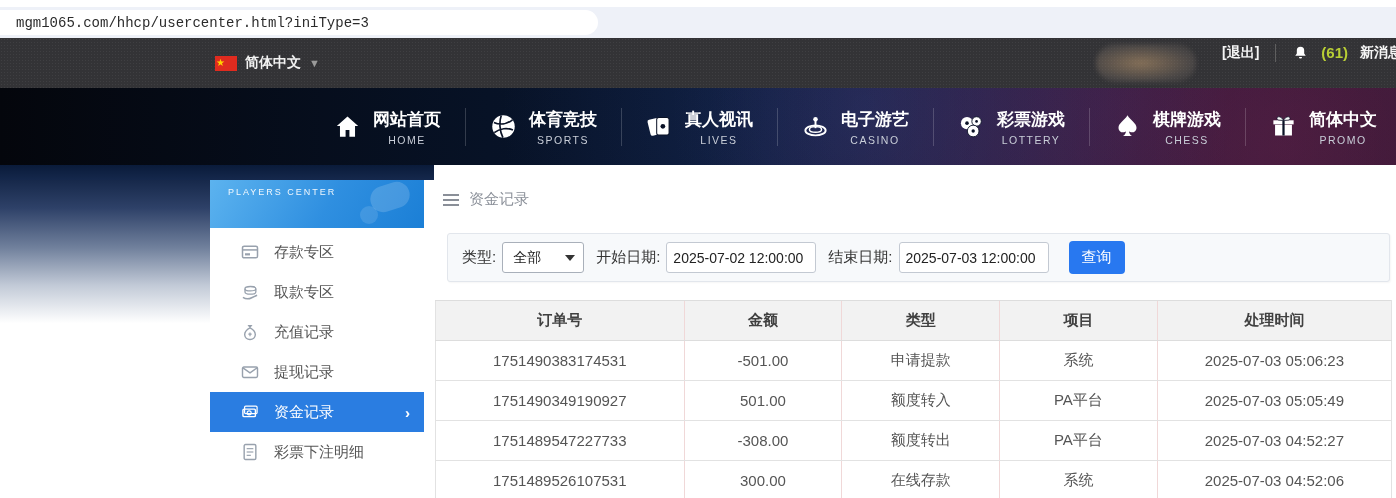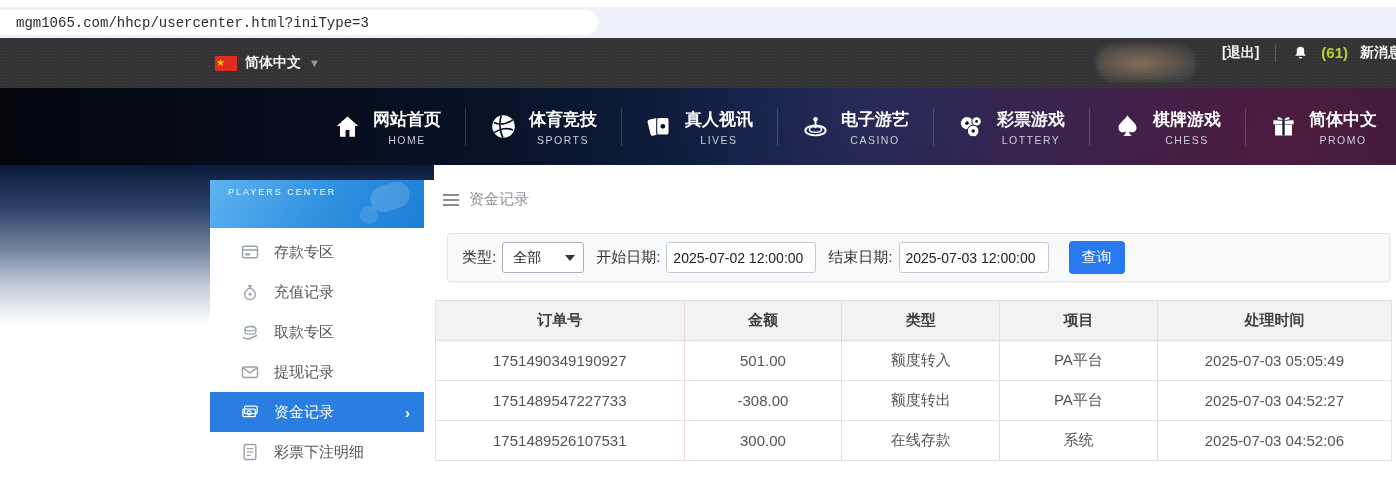--- a/index.html
+++ b/index.html
@@ -255,34 +255,34 @@
           <svg class="sb-icon" viewBox="0 0 24 24">
             <rect x="3" y="5" width="18" height="14" rx="2" fill="none" stroke="currentColor" stroke-width="1.8"></rect>
             <line x1="3" y1="9.5" x2="21" y2="9.5" stroke="currentColor" stroke-width="1.8"></line>
             <rect x="6" y="13.5" width="6" height="2.6" fill="currentColor"></rect>
           </svg>
           <span class="sb-label">存款专区</span>
         </div>
 
         <div class="sb-item">
           <svg class="sb-icon" viewBox="0 0 24 24">
+            <ellipse cx="12.5" cy="8" rx="6.5" ry="2.6" fill="none" stroke="currentColor" stroke-width="1.6"></ellipse>
+            <path d="M6 8v4c0 1.4 2.9 2.6 6.5 2.6S19 13.4 19 12V8" fill="none" stroke="currentColor" stroke-width="1.6"></path>
+            <path d="M3.5 18.5c3.5 2.2 7 2.2 10.5.4l6.5-3" fill="none" stroke="currentColor" stroke-width="1.8"></path>
+          </svg>
+          <span class="sb-label">取款专区</span>
+        </div>
+
+        <div class="sb-item">
+          <svg class="sb-icon" viewBox="0 0 24 24">
             <path d="M9 3.5h6l-2.2 3.2h-1.6z" fill="currentColor"></path>
             <path d="M12 7c-4.2 2.2-6.4 5.2-6.4 8.3A6.2 6.2 0 0 0 12 21a6.2 6.2 0 0 0 6.4-5.7C18.4 12.2 16.2 9.2 12 7z" fill="none" stroke="currentColor" stroke-width="1.7"></path>
             <path d="M10 14.5h4M12 12.5v4.5" stroke="currentColor" stroke-width="1.4"></path>
           </svg>
           <span class="sb-label">充值记录</span>
-        </div>
-
-        <div class="sb-item">
-          <svg class="sb-icon" viewBox="0 0 24 24">
-            <ellipse cx="12.5" cy="8" rx="6.5" ry="2.6" fill="none" stroke="currentColor" stroke-width="1.6"></ellipse>
-            <path d="M6 8v4c0 1.4 2.9 2.6 6.5 2.6S19 13.4 19 12V8" fill="none" stroke="currentColor" stroke-width="1.6"></path>
-            <path d="M3.5 18.5c3.5 2.2 7 2.2 10.5.4l6.5-3" fill="none" stroke="currentColor" stroke-width="1.8"></path>
-          </svg>
-          <span class="sb-label">取款专区</span>
         </div>
 
         <div class="sb-item">
           <svg class="sb-icon" viewBox="0 0 24 24">
             <rect x="3" y="6" width="18" height="12.5" rx="1.6" fill="none" stroke="currentColor" stroke-width="1.7"></rect>
             <path d="M3.5 7l8.5 6 8.5-6" fill="none" stroke="currentColor" stroke-width="1.6"></path>
           </svg>
           <span class="sb-label">提现记录</span>
         </div>
 
@@ -339,20 +339,27 @@
             <tr>
               <th class="col-order">订单号</th>
               <th class="col-amt">金额</th>
               <th class="col-type">类型</th>
               <th class="col-proj">项目</th>
               <th class="col-time">处理时间</th>
             </tr>
           </thead>
           <tbody>
             <tr>
+              <td>1751490383174531</td>
+              <td>-501.00</td>
+              <td>申请提款</td>
+              <td>系统</td>
+              <td>2025-07-03 05:06:23</td>
+            </tr>
+            <tr>
               <td>1751490349190927</td>
               <td>501.00</td>
               <td>额度转入</td>
               <td>PA平台</td>
               <td>2025-07-03 05:05:49</td>
             </tr>
             <tr>
               <td>1751489547227733</td>
               <td>-308.00</td>
               <td>额度转出</td>

